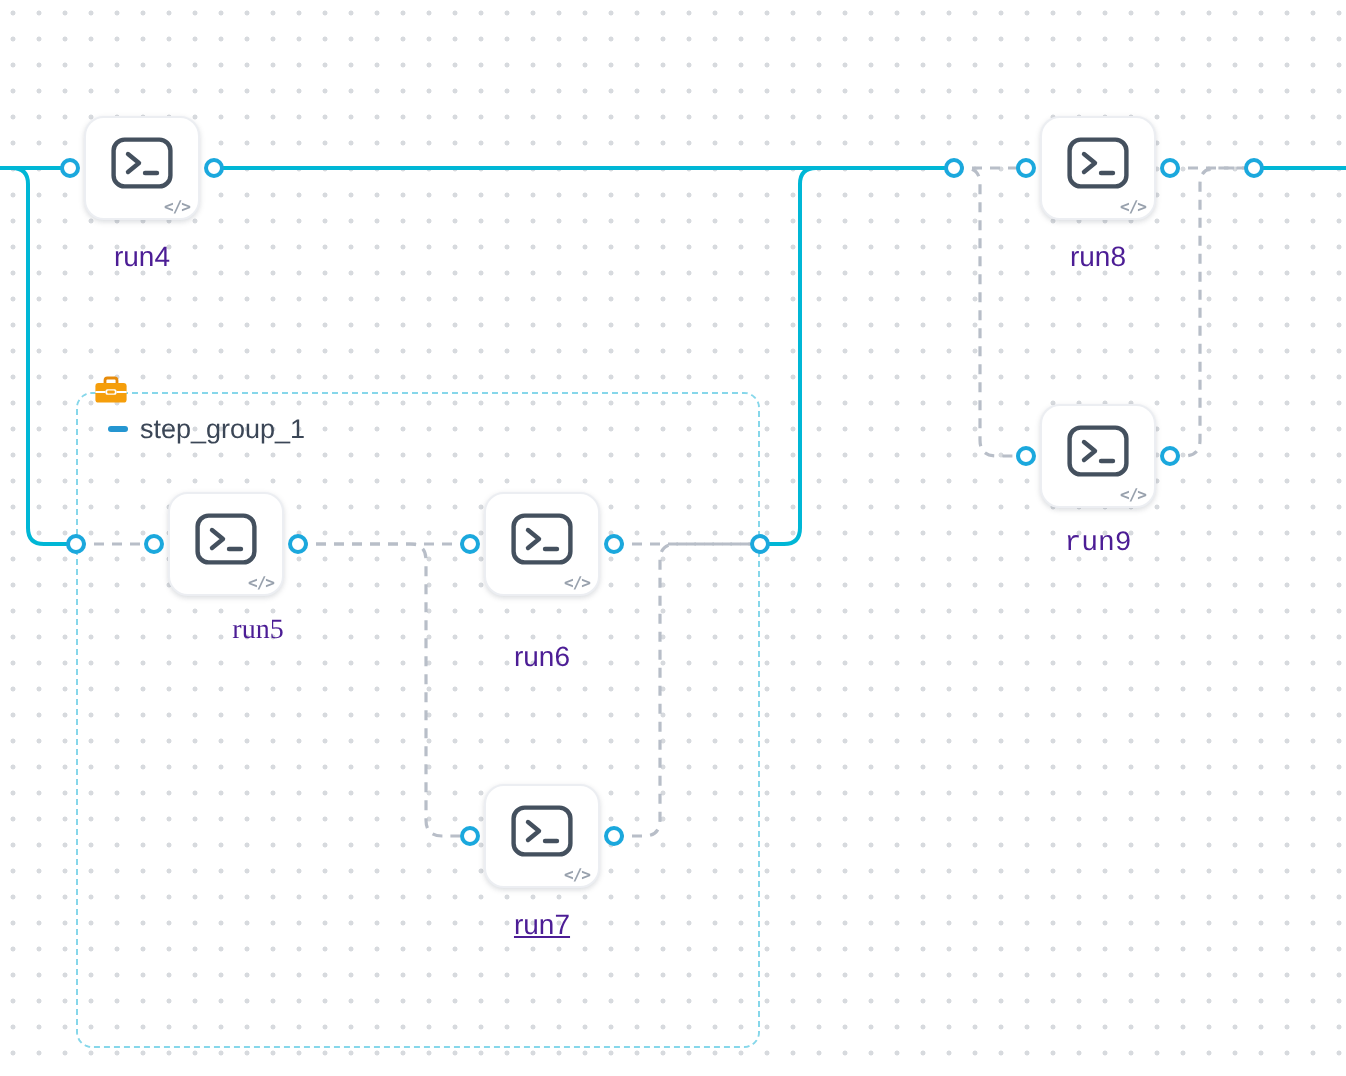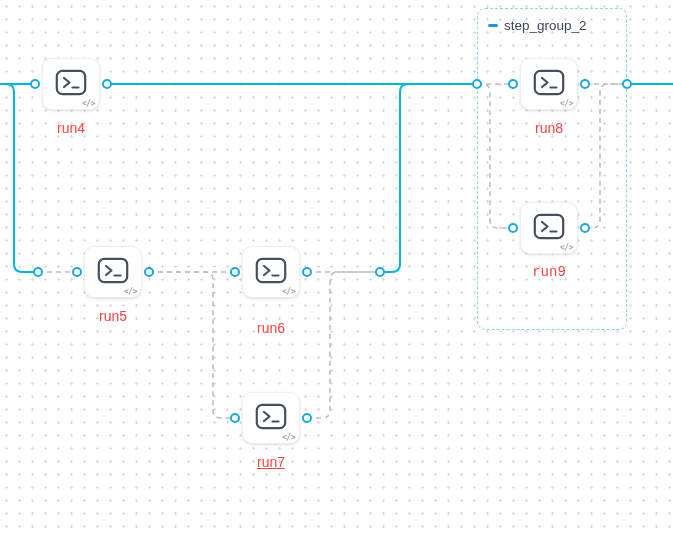--- a/index.html
+++ b/index.html
@@ -26,21 +26,21 @@
   .node {
     position:absolute; width:58px; height:52px; background:#fff;
     border:1px solid #eceef2; border-radius:10px;
     box-shadow:0 1px 3px rgba(25,35,55,.10), 0 1px 2px rgba(25,35,55,.06);
     display:flex; align-items:center; justify-content:center; z-index:4; cursor:pointer;
   }
   .code-badge {
     position:absolute; right:4px; bottom:1px; font-size:8px; font-weight:bold;
     color:#98a1ad; letter-spacing:-0.5px; font-family:"DejaVu Sans Mono", monospace;
   }
-  .node-label { position:absolute; width:58px; text-align:center; font-size:14px; color:#ef4444; z-index:4; }
+  .node-label { position:absolute; width:58px; text-align:center; font-size:14px; color:#4c1d95; z-index:4; }
 
   .port {
     position:absolute; width:10px; height:10px; border-radius:50%;
     background:#fff; border:2px solid #1ba8dd; z-index:6; cursor:crosshair;
   }
 </style>
 </head>
 <body>
 
 <div id="canvas">
@@ -58,29 +58,38 @@
     <path class="edge-dashed" d="M 149 272 L 205 272 Q 213 272 213 280 L 213 410 Q 213 418 221 418 L 235 418"></path>
     <path class="edge-dashed" d="M 307 272 H 380"></path>
     <path class="edge-dashed" d="M 307 418 L 322 418 Q 330 418 330 410 L 330 280 Q 330 272 338 272 L 380 272"></path>
 
     <path class="edge-dashed" d="M 477 84 H 513"></path>
     <path class="edge-dashed" d="M 477 84 L 482 84 Q 490 84 490 92 L 490 220 Q 490 228 498 228 L 513 228"></path>
     <path class="edge-dashed" d="M 585 84 H 627"></path>
     <path class="edge-dashed" d="M 585 228 L 592 228 Q 600 228 600 220 L 600 92 Q 600 84 608 84 L 627 84"></path>
   </svg>
 
-
-  <div class="group" style="left:477px; top:8px; width:150px; height:322px;">
-    <div class="group-header" style="left:9px; top:9px;">
+  <div class="group" style="left:38px; top:196px; width:342px; height:328px;">
+    <span class="toolbox-badge">
+      <svg width="17" height="14" viewBox="0 0 17 14">
+        <path d="M5.5 3.5 V2.2 A1.2 1.2 0 0 1 6.7 1 H10.3 A1.2 1.2 0 0 1 11.5 2.2 V3.5" fill="none" stroke="#e78b0a" stroke-width="1.4"></path>
+        <rect x="0.7" y="3.5" width="15.6" height="9.8" rx="1.6" fill="#f59e0b"></rect>
+        <path d="M0.7 8 H5.8 M11.2 8 H16.3" stroke="#ffffff" stroke-width="1.1"></path>
+        <rect x="5.8" y="6.6" width="5.4" height="2.8" rx="0.8" fill="#ffffff"></rect>
+        <rect x="6.6" y="7.2" width="3.8" height="1.6" rx="0.5" fill="#f59e0b"></rect>
+      </svg>
+    </span>
+    <div class="group-header" style="left:14px; top:10px;">
       <span class="collapse-btn">
           <span class="collapse-bar"></span>
         </span>
-      <span class="group-label">step_group_2</span>
+      <span class="group-label">step_group_1</span>
     </div>
   </div>
+
 
   <div class="node" style="left:42px; top:58px;">
     <span>
       <svg width="32" height="27" viewBox="0 0 32 27" fill="none" stroke="#44505e" stroke-width="2.2" stroke-linecap="round" stroke-linejoin="round">
         <rect x="1.8" y="1.8" width="28.4" height="23.4" rx="5.5"></rect>
           <path d="M9 9 L14.5 13.5 L9 18"></path>
           <path d="M17.5 18.5 H23.5"></path>
       </svg>
     </span>
     <span class="code-badge">&lt;/&gt;</span>
@@ -90,21 +99,21 @@
   <div class="node" style="left:84px; top:246px;">
     <span>
       <svg width="32" height="27" viewBox="0 0 32 27" fill="none" stroke="#44505e" stroke-width="2.2" stroke-linecap="round" stroke-linejoin="round">
         <rect x="1.8" y="1.8" width="28.4" height="23.4" rx="5.5"></rect>
           <path d="M9 9 L14.5 13.5 L9 18"></path>
           <path d="M17.5 18.5 H23.5"></path>
       </svg>
     </span>
     <span class="code-badge">&lt;/&gt;</span>
   </div>
-  <div class="node-label" style="left:84px; top:308px;">run5</div>
+  <div class="node-label" style="left:100px; top:308px;font-family:Liberation Serif, serif;">run5</div>
 
   <div class="node" style="left:242px; top:246px;">
     <span>
       <svg width="32" height="27" viewBox="0 0 32 27" fill="none" stroke="#44505e" stroke-width="2.2" stroke-linecap="round" stroke-linejoin="round">
         <rect x="1.8" y="1.8" width="28.4" height="23.4" rx="5.5"></rect>
           <path d="M9 9 L14.5 13.5 L9 18"></path>
           <path d="M17.5 18.5 H23.5"></path>
       </svg>
     </span>
     <span class="code-badge">&lt;/&gt;</span>

